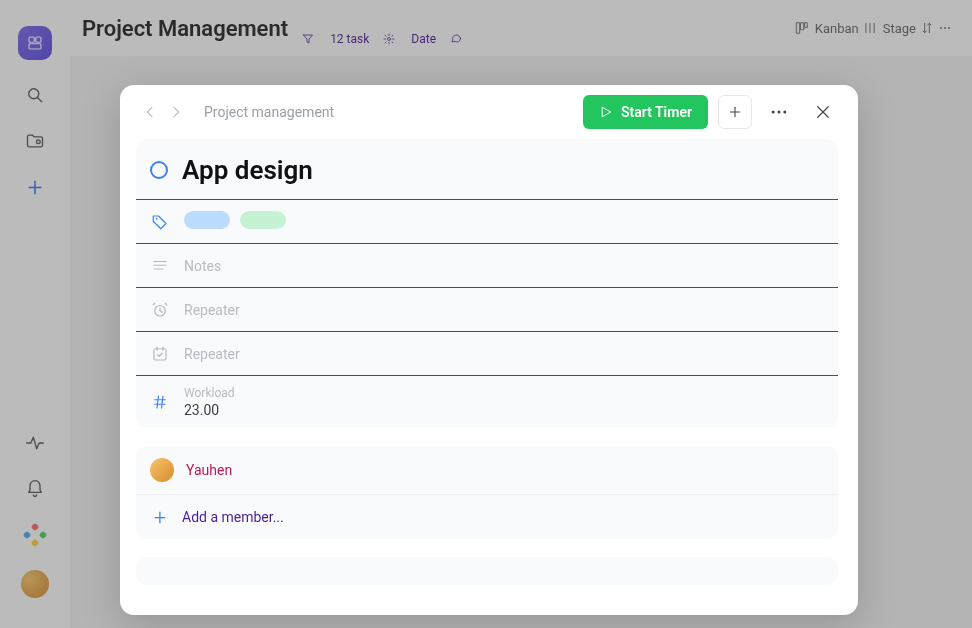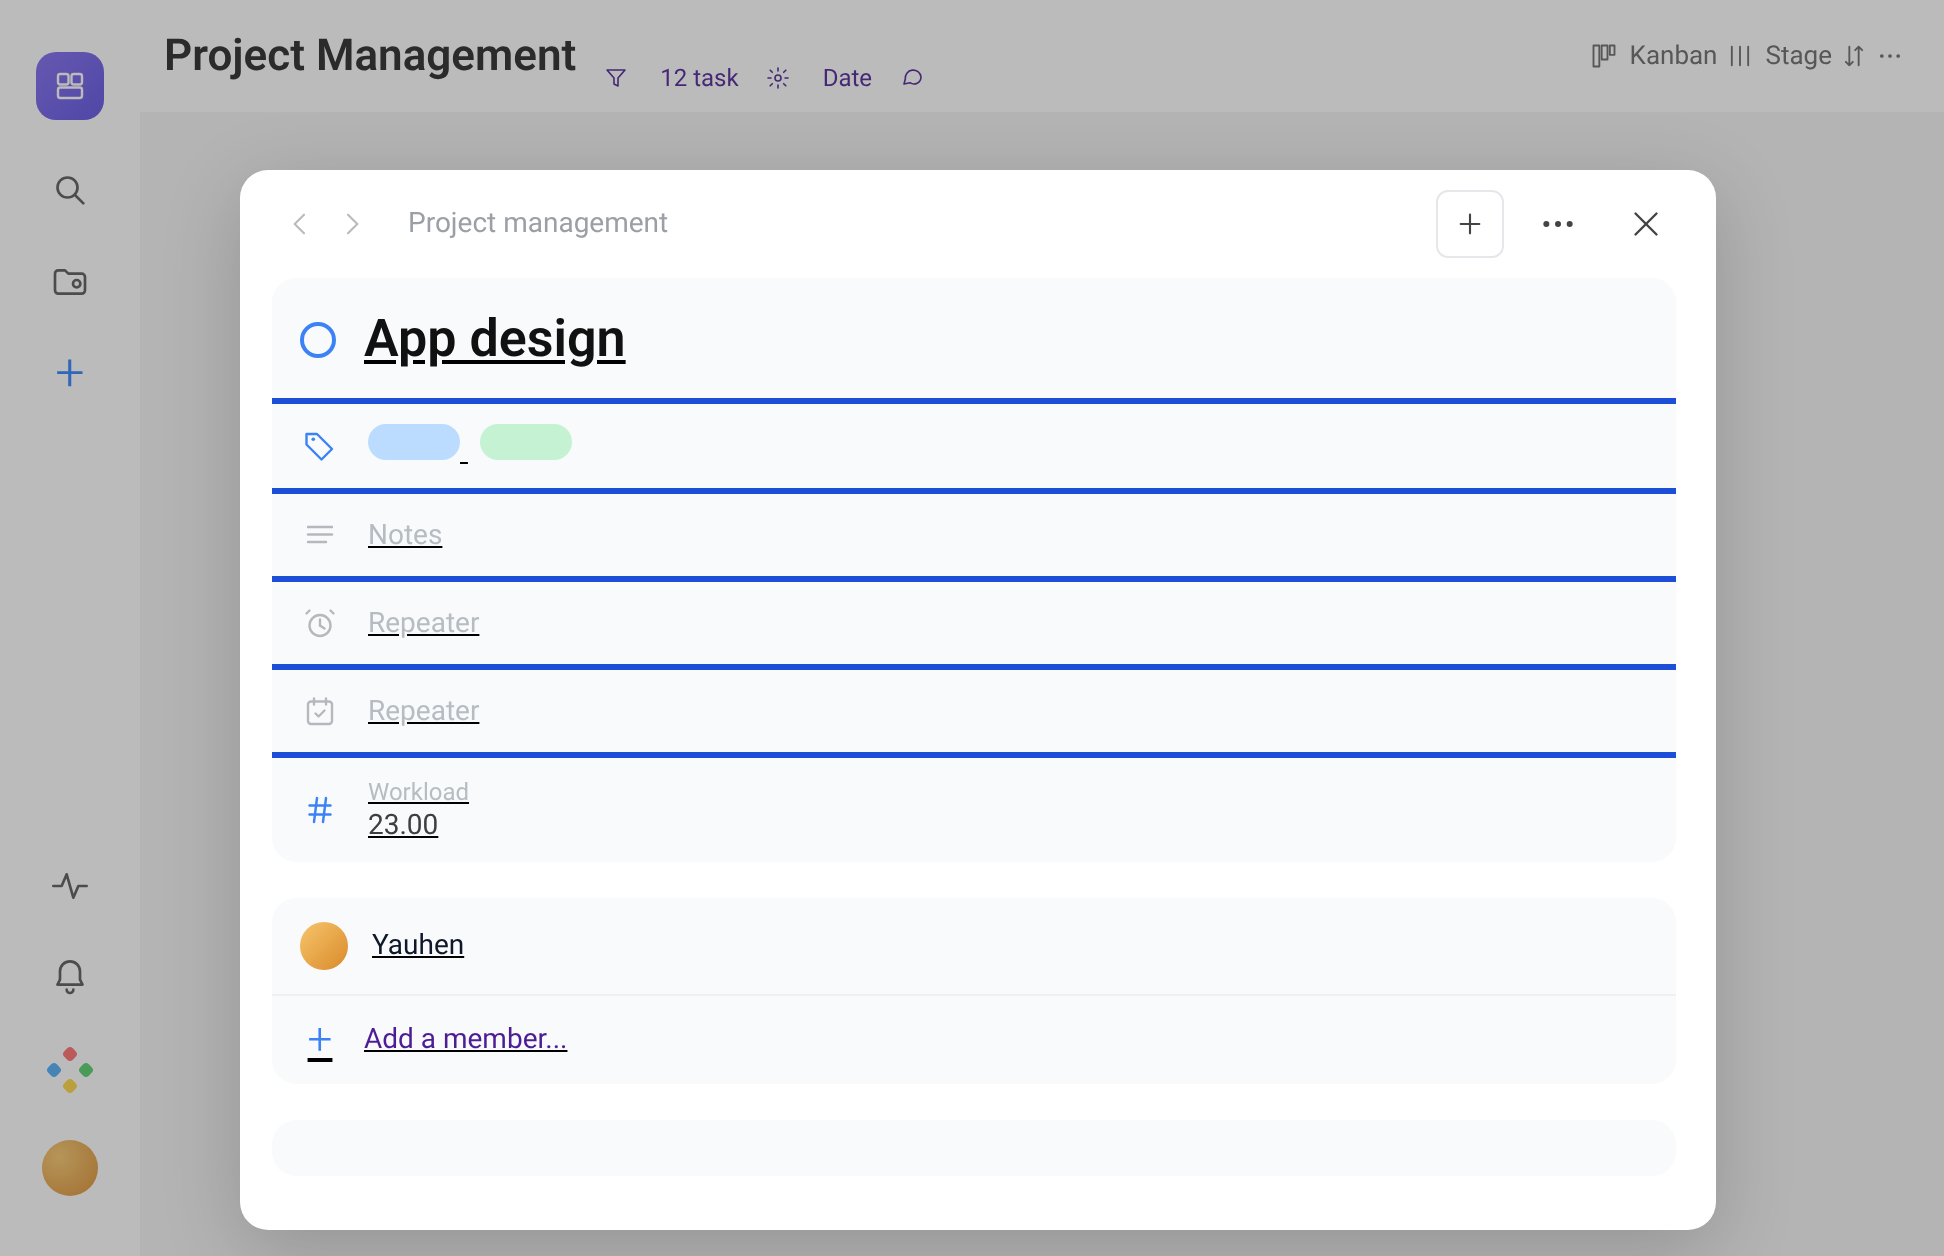--- a/index.html
+++ b/index.html
@@ -67,53 +67,53 @@
   }
   .mh-iconbtn {
     width:34px; height:34px; border:1px solid #e5e7eb; border-radius:6px; background:#fff;
     display:flex; align-items:center; justify-content:center; cursor:pointer; color:#444;
   }
   .mh-plainbtn {
     width:34px; height:34px; border:none; background:none;
     display:flex; align-items:center; justify-content:center; cursor:pointer; color:#444;
   }
 
-  .modal-scroll { flex:1; overflow:hidden; padding:0 20px 0 16px;text-decoration:underline; }
+  .modal-scroll { flex:1; overflow:hidden; padding:0 20px 0 16px; }
 
   .card {
     background:#f9fafb; border-radius:12px; overflow:hidden; margin-bottom:18px;
   }
 
   .title-row { display:flex; align-items:center; gap:14px; padding:16px 16px 14px 14px; }
   .status-circle {
     width:18px; height:18px; border:2.2px solid #3b82f6; border-radius:50%; flex-shrink:0; cursor:pointer;
   }
   .task-title { font-size:26px; font-weight:600; color:#111; flex:1; }
 
   .prop-row {
     display:flex; align-items:center; gap:14px; padding:10px 16px 10px 14px;
-    border-top:3px solid #1d4ed8; min-height:44px;
+    border-top:1px solid #1d4ed8; min-height:44px;
   }
   .prop-icon { width:20px; height:20px; flex-shrink:0; color:#3b82f6; display:flex;align-items:center;justify-content:center;}
   .prop-icon.muted { color:#b5b9be; }
   .prop-body { display:flex; flex-direction:column; gap:2px; font-size:14px; }
   .prop-label { color:#b7bcc2; font-size:12px; }
   .prop-value { color:#3c4043; font-size:14px; }
   .prop-placeholder { color:#b7bcc2; font-size:14px; }
 
   .tag-pill { height:18px; border-radius:9px; display:inline-block; }
   .tag-blue { width:46px; background:#bcdcff; }
   .tag-green { width:46px; background:#c5f2d3; margin-left:6px;}
 
   .member-row {
     display:flex; align-items:center; gap:12px; padding:12px 14px; border-top:1px solid #eef0f2;
   }
   .member-row:first-child{ border-top:none;}
   .avatar-sm { width:24px; height:24px; border-radius:50%; background:linear-gradient(135deg,#f7c56b,#d98a2b); flex-shrink:0; }
-  .mr-label { font-size:14px; color:#0f172a; }
+  .mr-label { font-size:14px; color:#be185d; }
   .mr-add { color:#4c1d95; }
   .plus-icon-blue { width:20px; height:20px; color:#3b82f6; display:flex;align-items:center;justify-content:center; font-size:22px; font-weight:300;}
 
   .file-row { display:flex; align-items:flex-start; gap:12px; padding:14px 14px; border-top:1px solid #eef0f2;}
   .file-row:first-child{border-top:none;}
 
   svg { stroke: currentColor; fill:none; stroke-width:1.6; stroke-linecap:round; stroke-linejoin:round; }
 </style>
 </head>
 <body>
@@ -226,20 +226,26 @@
           </svg>
         </button>
       <button>
           <svg viewBox="0 0 24 24" width="16" height="16">
             <polyline points="9 5 16 12 9 19"></polyline>
           </svg>
         </button>
     </div>
     <span class="mh-crumb">Project management</span>
     <div class="mh-spacer"></div>
+    <button class="start-timer">
+      <svg viewBox="0 0 24 24" width="14" height="14" fill="#fff" stroke="none">
+          <polygon points="6 4 20 12 6 20"></polygon>
+        </svg>
+      <span>Start Timer</span>
+    </button>
     <button class="mh-iconbtn">
       <svg viewBox="0 0 24 24" width="16" height="16">
           <line x1="12" y1="5" x2="12" y2="19"></line>
           <line x1="5" y1="12" x2="19" y2="12"></line>
         </svg>
     </button>
     <button class="mh-plainbtn">
       <svg viewBox="0 0 24 24" width="20" height="20">
           <circle cx="5" cy="12" r="1.8" fill="currentColor" stroke="none"></circle>
           <circle cx="12" cy="12" r="1.8" fill="currentColor" stroke="none"></circle>

